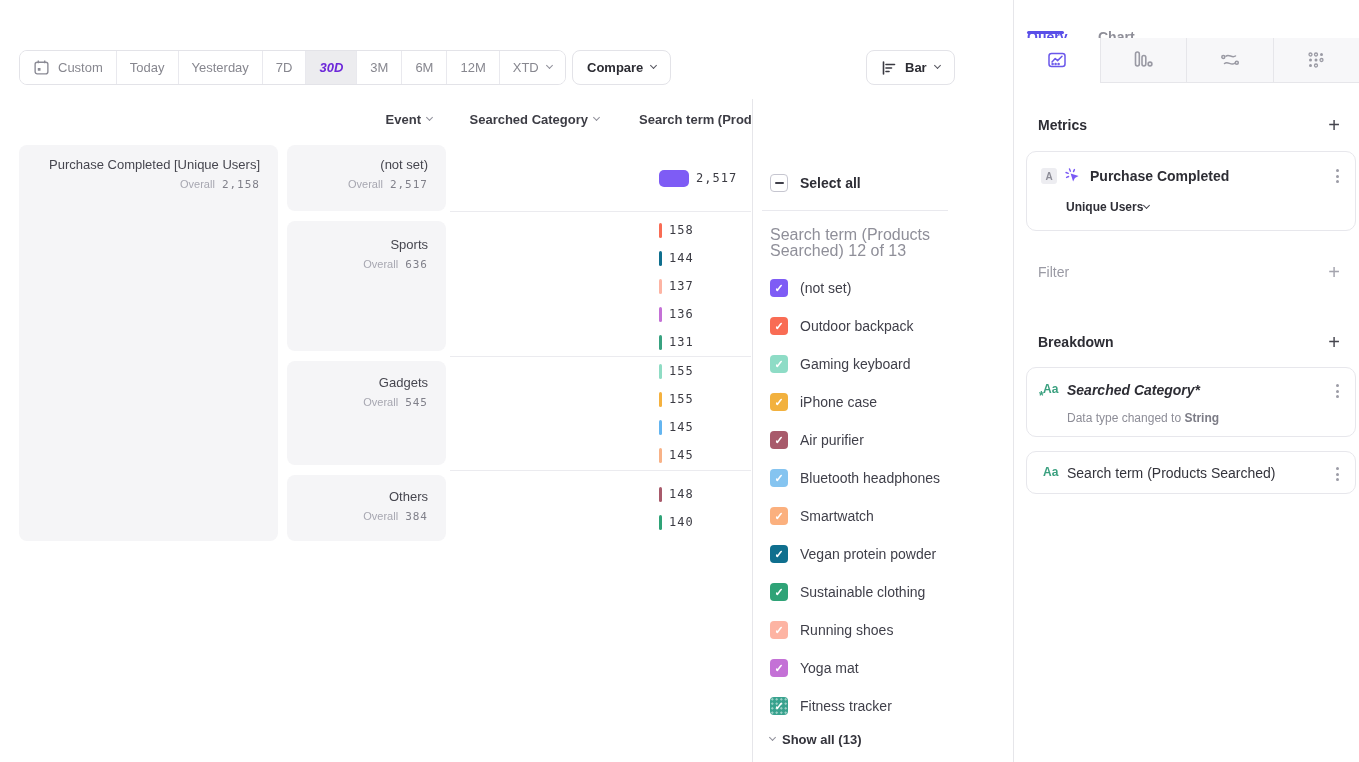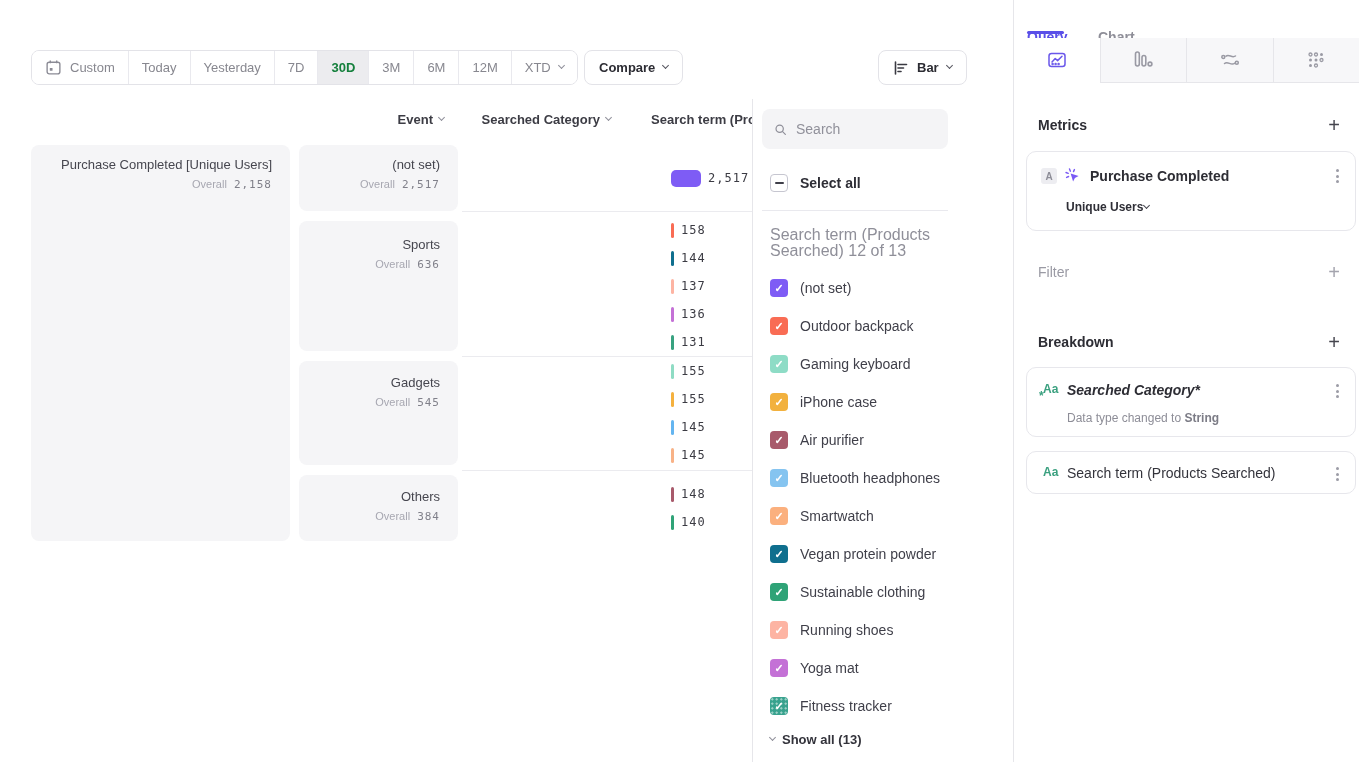--- a/index.html
+++ b/index.html
@@ -12,21 +12,21 @@
   .chev { display:inline-block; width:6px; height:6px; border-right:1.6px solid #8f8f99;
           border-bottom:1.6px solid #8f8f99; transform:rotate(45deg); margin-top:-4px; flex:none; }
   .chev.sm { width:5px; height:5px; }
 
   
   .date-group { display:flex; align-items:stretch; height:35px; border:1px solid #e3e3e8;
                 border-radius:8px; background:#fff; overflow:hidden; }
   .seg { display:flex; align-items:center; gap:8px; padding:0 13px; background:#fff; border:none;
          border-left:1px solid #e9e9ee; color:#87878f; font-size:13px; white-space:nowrap; }
   .seg:first-child { border-left:none; }
-  .seg.selected { background:#ececef; color:#15803d; font-weight:700; }
+  .seg.selected { background:#ececef; color:#6d28d9; font-weight:700;font-style:italic; }
   .pill-btn { display:flex; align-items:center; gap:8px; height:35px; padding:0 14px;
               border:1px solid #e3e3e8; border-radius:8px; background:#fff;
               font-size:13px; font-weight:600; color:#2c2c33; }
   .pill-btn .chev { border-color:#55555e; }
 
   
   .th { display:flex; align-items:center; gap:6px; font-size:13px; font-weight:700; color:#3c3c44; cursor:pointer; }
   .gcard { background:#f5f5f7; border-radius:8px; text-align:right; padding:12px 18px 0 0; cursor:pointer; }
   .gcard .l1 { font-size:13px; color:#46464f; }
   .gcard .l2 { margin-top:6px; font-size:11px; }
@@ -82,21 +82,21 @@
   .kebab { display:flex; flex-direction:column; align-items:center; gap:2.5px; padding:2px; cursor:pointer; }
   .kebab i { width:3px; height:3px; border-radius:50%; background:#9c9ca6; }
   .aa { color:#3aa07f; font-size:12px; font-weight:700; }
   .aa-star { color:#3aa07f; font-size:12px; font-weight:700; }
   .note { font-size:12px; color:#8d8d97; white-space:nowrap; }
   .note b { font-weight:700; color:#7c7c86; }
 </style>
 </head>
 <body>
 
-<div class="abs" id="mainArea" style="left:16px;top:0;width:1013px;height:652px">
+<div class="abs" id="mainArea" style="left:4px;top:0;width:1013px;height:652px">
 
   <div class="date-group abs" style="left:15px;top:50px">
     <button class="seg">
       <svg width="17" height="17" viewBox="0 0 16 16" fill="none" stroke="#8b8b95" stroke-width="1.3">
         <rect x="2" y="3" width="12" height="11" rx="2"></rect>
         <line x1="5" y1="1.5" x2="5" y2="4"></line>
           <line x1="11" y1="1.5" x2="11" y2="4"></line>
         <rect x="4.5" y="8.5" width="2.6" height="2.6" rx="0.5" fill="#8b8b95" stroke="none"></rect>
       </svg>
       <span>Custom</span>
@@ -243,27 +243,20 @@
     <span class="num">148</span>
   </div>
   <span class="term" style="top:512px">Sustainable clothing</span>
   <div class="bar-cell" style="top:512px">
     <span class="bar" style="background-color: rgb(47, 163, 119); width: 3px;"></span>
     <span class="num">140</span>
   </div>
 </div>
 
 <div class="abs" id="filterPanel" style="left:752px;top:99px;width:261px;height:663px">
-  <div class="search-box abs" style="left:9px;top:10px;width:186px;height:40px">
-    <svg width="15" height="15" viewBox="0 0 16 16" fill="none" stroke="#8f8f99" stroke-width="1.5" stroke-linecap="round">
-      <circle cx="7" cy="7" r="4.5"></circle>
-        <line x1="10.6" y1="10.6" x2="14" y2="14"></line>
-    </svg>
-    <input placeholder="Search" style="">
-  </div>
 
   <div class="frow abs" style="left:17px;top:75px">
     <span class="cb indet">
         <span class="minus"></span>
       </span>
     <span class="sa-label">Select all</span>
   </div>
 
   <div class="abs" style="left:9px;top:111px;width:186px;height:1px;background:#e9e9ee"></div>
 

